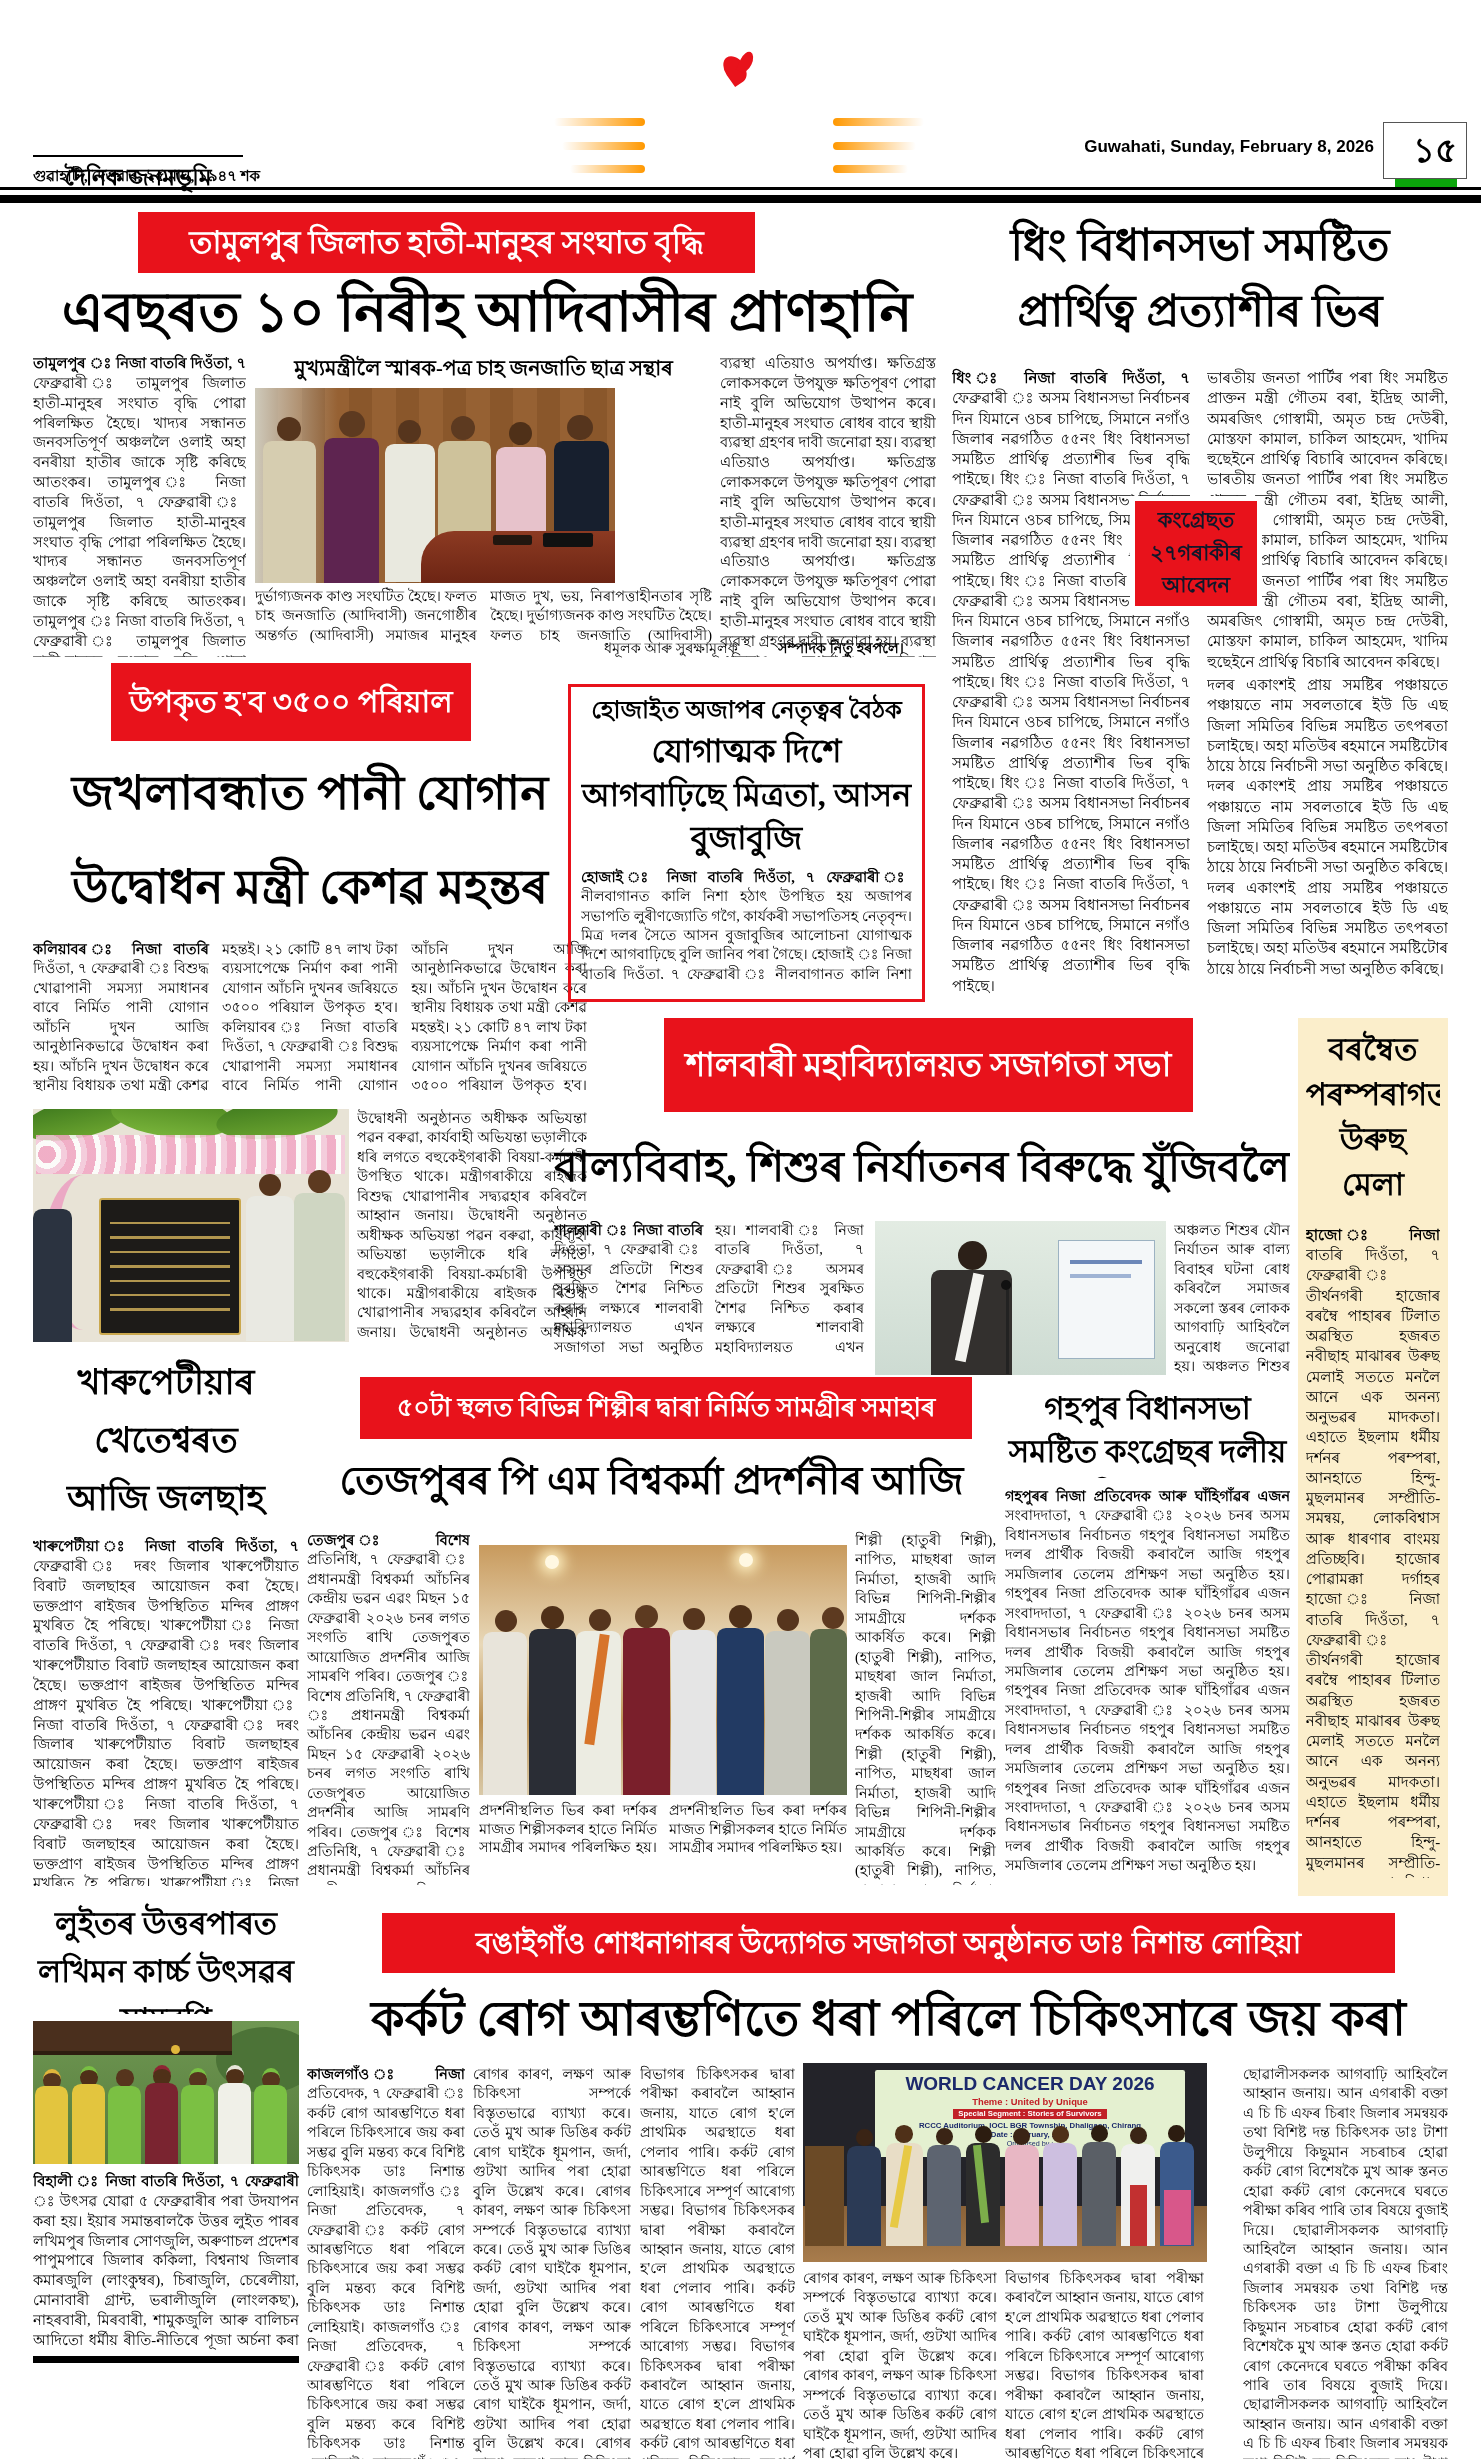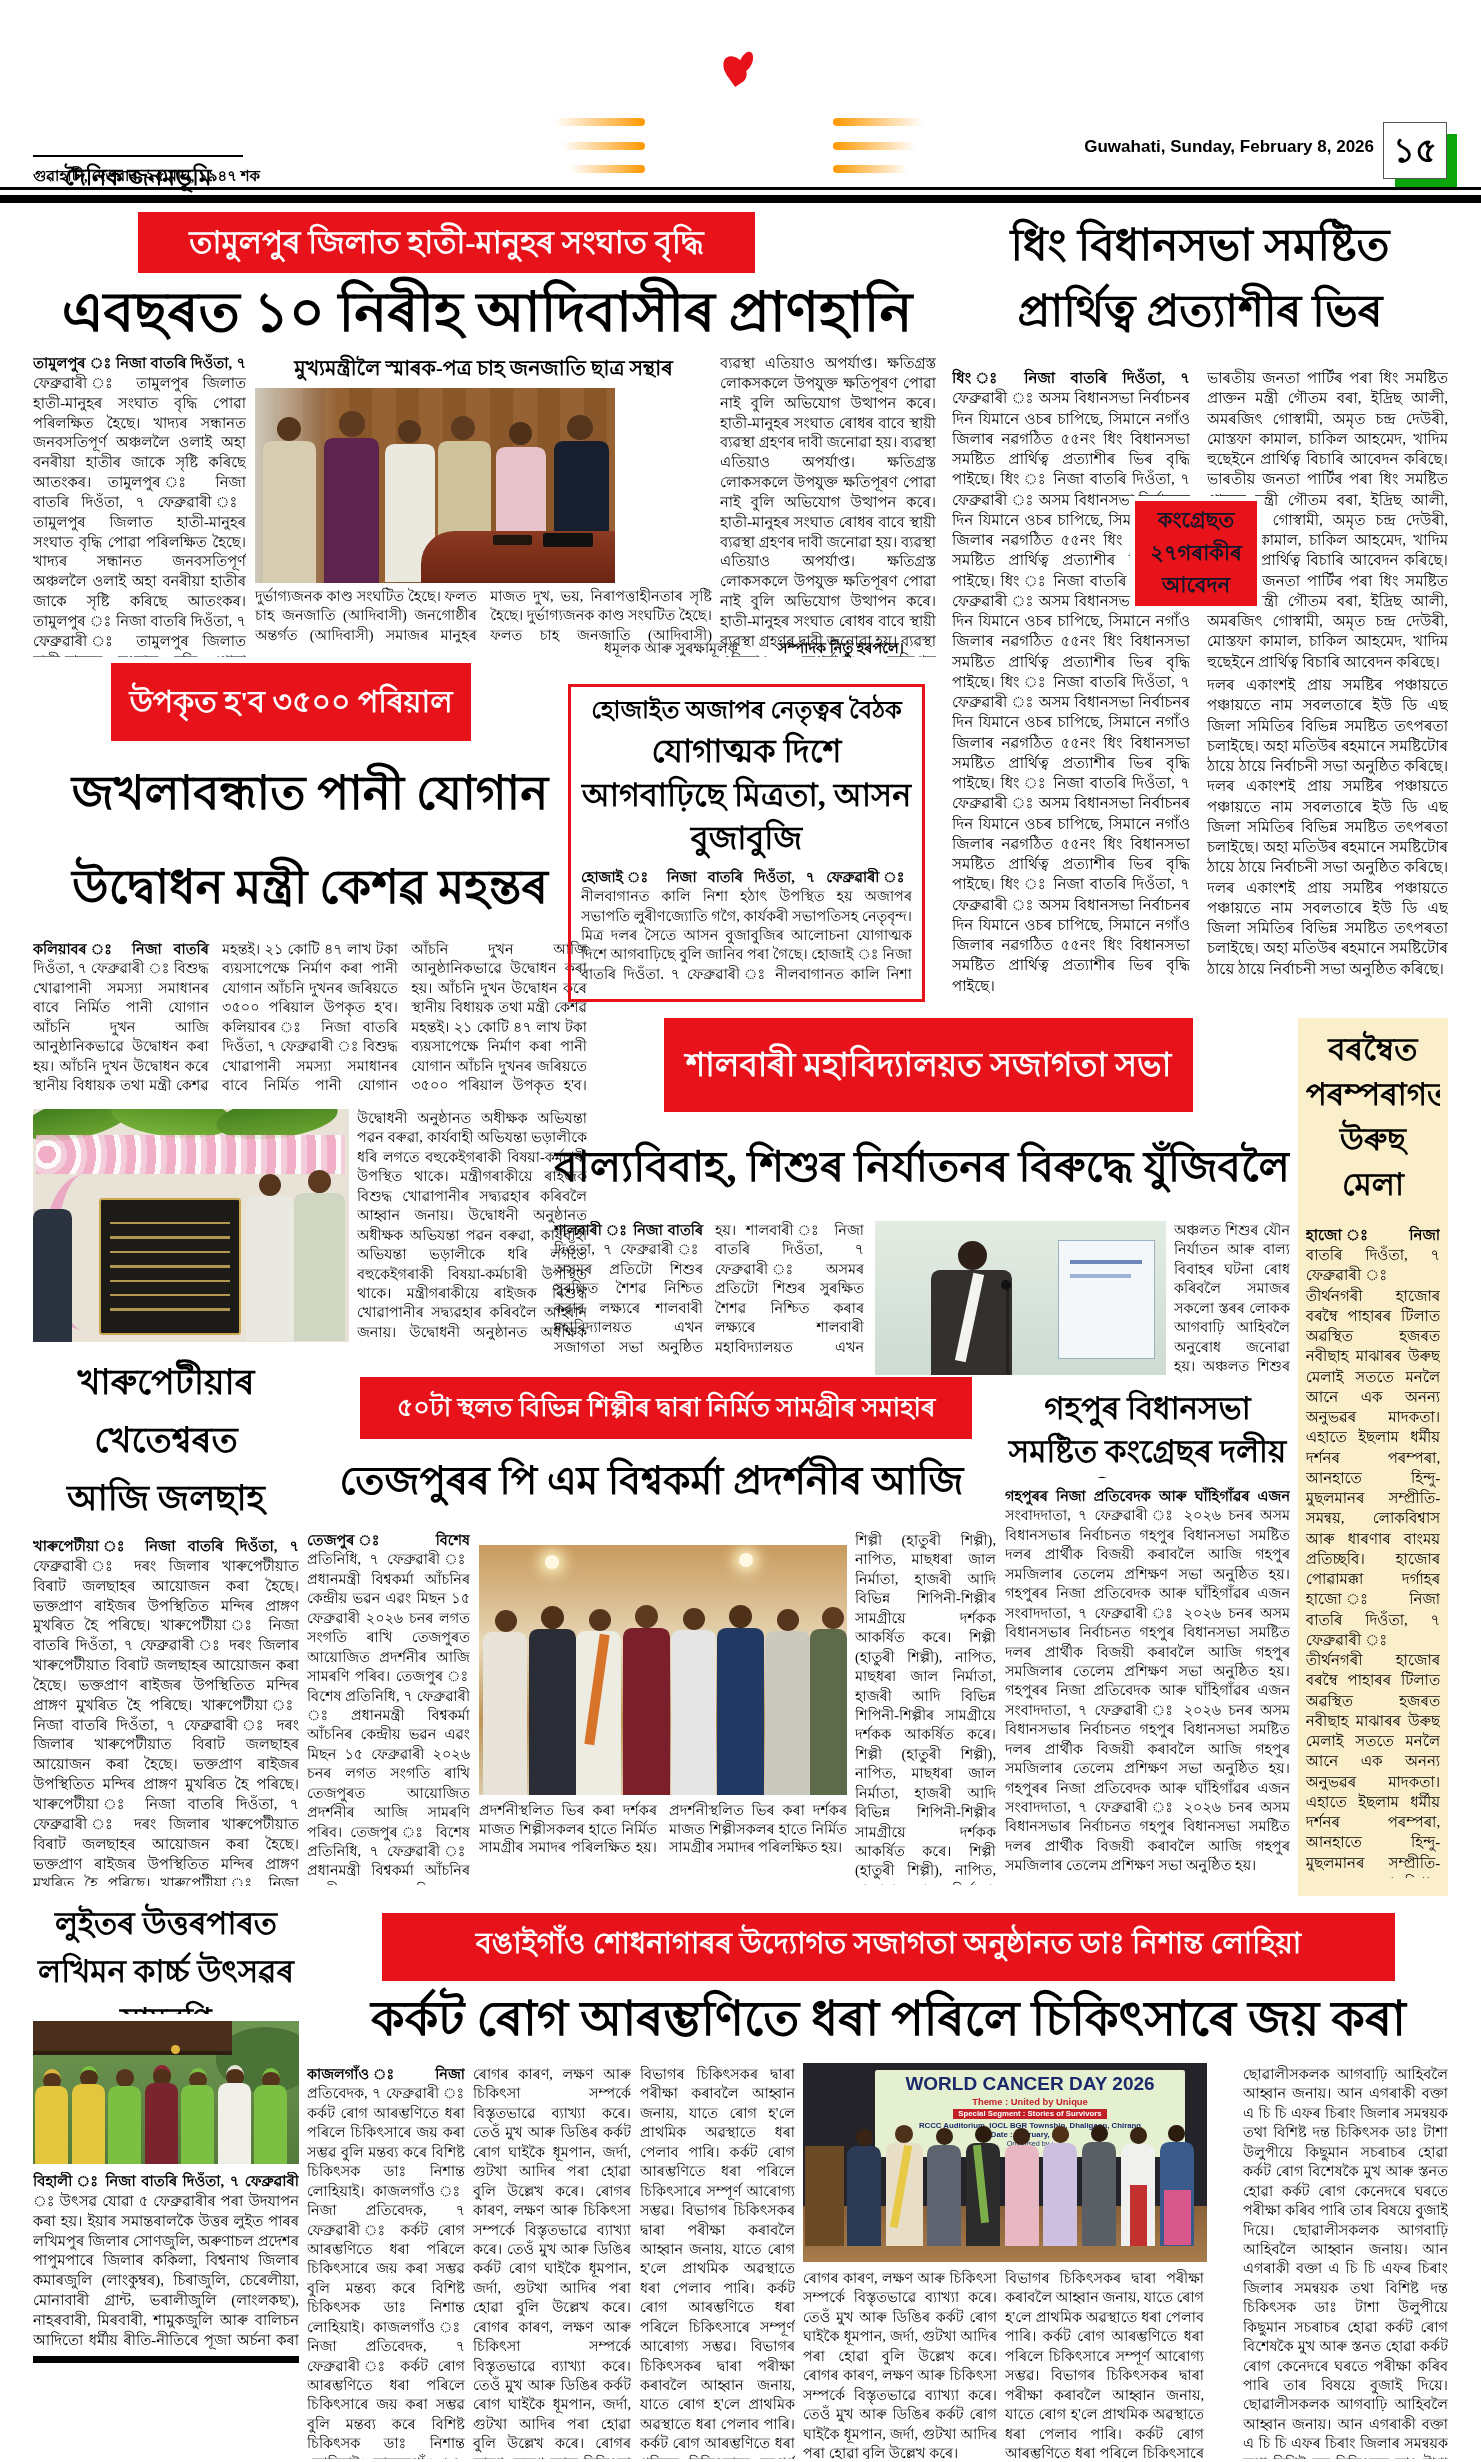--- a/index.html
+++ b/index.html
@@ -32,21 +32,21 @@
   <div class="abs" style="left:570px;top:165px;width:75px;height:8.3px;background:linear-gradient(to left,#ff9800,rgba(255,152,0,0));border-radius:4.4px;"></div>
   <div class="abs" style="left:833px;top:118px;width:91px;height:8.3px;background:linear-gradient(to right,#ff9800,rgba(255,152,0,0));border-radius:4.4px;"></div>
   <div class="abs" style="left:833px;top:142px;width:83px;height:8.3px;background:linear-gradient(to right,#ff9800,rgba(255,152,0,0));border-radius:4.4px;"></div>
   <div class="abs" style="left:833px;top:165px;width:75px;height:8.3px;background:linear-gradient(to right,#ff9800,rgba(255,152,0,0));border-radius:4.4px;"></div>
   <div class="abs" style="left:725px;top:55px;width:20px;height:29px;background:#e8121b;border-radius:50% 50% 50% 0;transform:rotate(-35deg);"></div>
   <div class="abs" style="left:740px;top:51px;width:12px;height:22px;background:#e8121b;border-radius:50% 50% 50% 0;transform:rotate(25deg);"></div>
 
   <div class="abs engsans" style="left:1069px;top:137px;width:305px;font-size:17px;font-weight:bold;text-align:right;">Guwahati, Sunday, February 8, 2026</div>
 
   <div class="abs" style="left:1395px;top:134px;width:62px;height:55px;background:#0ba50b;"></div>
-  <div class="abs" style="left:1383px;top:122px;width:62px;height:55px;background:#fff;border:1.7px solid #555;">
+  <div class="abs" style="left:1383px;top:122px;width:62px;height:55px;background:#fff;border:1.7px solid #555;padding-left:20px;">
     <div style="width:100%;height:100%;font-size:34px;font-weight:bold;text-align:center;line-height:55px;">১৫</div>
   </div>
 
   <div class="abs rule" style="left:0;top:187px;width:1481px;height:2.8px;"></div>
   <div class="abs rule" style="left:0;top:195px;width:1481px;height:8.3px;"></div>
 </div>
 
 <div>
   <div class="abs banner" style="left:138px;top:212px;width:617px;height:61px;font-size:31px;line-height:61px;">তামুলপুৰ জিলাত হাতী-মানুহৰ সংঘাত বৃদ্ধি</div>
   <div class="abs headline" style="left:33px;top:274px;width:908px;height:78px;font-size:55px;line-height:78px;">এবছৰত ১০ নিৰীহ আদিবাসীৰ প্ৰাণহানি</div>
@@ -219,21 +219,21 @@
     <div class="phead" style="left:193px;top:44px;width:17.7px;height:17.7px;background:#4f3018;border-top:4.4px solid #e8e6da;"></div>
     <div class="pfig" style="left:185px;top:62px;width:33px;height:81px;background:#f0f0e8;"></div>
     <div class="phead" style="left:229px;top:47px;width:17.7px;height:17.7px;background:#56351d;border-top:4.4px solid #79c043;"></div>
     <div class="pfig" style="left:221px;top:64px;width:33px;height:79px;background:#7bc043;"></div>
   </div>
   <div class="abs txt lead-bold" style="left:33px;top:2172px;width:266px;height:178px;font-size:14.7px;">বিহালী ঃ নিজা বাতৰি দিওঁতা, ৭ ফেব্ৰুৱাৰী ঃ উৎসৱ যোৱা ৫ ফেব্ৰুৱাৰীৰ পৰা উদযাপন কৰা হয়। ইয়াৰ সমান্তৰালকৈ উত্তৰ লুইত পাৰৰ লখিমপুৰ জিলাৰ সোণজুলি, অৰুণাচল প্ৰদেশৰ পাপুমপাৰে জিলাৰ ককিলা, বিশ্বনাথ জিলাৰ কমাৰজুলি (লাংকুম্বৰ), চিৰাজুলি, চেৰেলীয়া, মোনাবাৰী গ্ৰান্ট, ভৰালীজুলি (লাংলকছ'), নাহৰবাৰী, মিৰবাৰী, শামুকজুলি আৰু বালিচন আদিতো ধৰ্মীয় ৰীতি-নীতিৰে পূজা অৰ্চনা কৰা হয়। অন্তিম দিনা বিভিন্ন খেল-ধেমালি, কাৰ্বি নৃত্য, কুইজ প্ৰতিযোগিতাৰে উৎসৱৰ সামৰণি পৰে। বিহালী ঃ নিজা বাতৰি দিওঁতা, ৭ ফেব্ৰুৱাৰী ঃ উৎসৱ যোৱা ৫ ফেব্ৰুৱাৰীৰ পৰা উদযাপন কৰা হয়। ইয়াৰ সমান্তৰালকৈ উত্তৰ লুইত পাৰৰ লখিমপুৰ জিলাৰ সোণজুলি, অৰুণাচল প্ৰদেশৰ পাপুমপাৰে জিলাৰ ককিলা, বিশ্বনাথ জিলাৰ কমাৰজুলি (লাংকুম্বৰ), চিৰাজুলি, চেৰেলীয়া, মোনাবাৰী গ্ৰান্ট, ভৰালীজুলি (লাংলকছ'), নাহৰবাৰী, মিৰবাৰী, শামুকজুলি আৰু বালিচন আদিতো ধৰ্মীয় ৰীতি-নীতিৰে পূজা অৰ্চনা কৰা হয়। অন্তিম দিনা বিভিন্ন খেল-ধেমালি, কাৰ্বি নৃত্য, কুইজ প্ৰতিযোগিতাৰে উৎসৱৰ সামৰণি পৰে।</div>
   <div class="abs rule" style="left:33px;top:2356px;width:266px;height:6.6px;"></div>
 </div>
 
 <div>
-  <div class="abs banner" style="left:382px;top:1913px;width:1013px;height:68px;font-size:29px;line-height:60px;">বঙাইগাঁও শোধনাগাৰৰ উদ্যোগত সজাগতা অনুষ্ঠানত ডাঃ নিশান্ত লোহিয়া</div>
+  <div class="abs banner" style="left:382px;top:1913px;width:1013px;height:60px;font-size:29px;line-height:60px;">বঙাইগাঁও শোধনাগাৰৰ উদ্যোগত সজাগতা অনুষ্ঠানত ডাঃ নিশান্ত লোহিয়া</div>
   <div class="abs headline" style="left:332px;top:1980px;width:1113px;height:78px;font-size:48px;line-height:78px;">কৰ্কট ৰোগ আৰম্ভণিতে ধৰা পৰিলে চিকিৎসাৰে জয় কৰা সম্ভৱ</div>
 
   <div class="abs txt lead-bold" style="left:307px;top:2065px;width:158px;height:394px;font-size:14.4px;">কাজলগাঁও ঃ নিজা প্ৰতিবেদক, ৭ ফেব্ৰুৱাৰী ঃ কৰ্কট ৰোগ আৰম্ভণিতে ধৰা পৰিলে চিকিৎসাৰে জয় কৰা সম্ভৱ বুলি মন্তব্য কৰে বিশিষ্ট চিকিৎসক ডাঃ নিশান্ত লোহিয়াই। কাজলগাঁও ঃ নিজা প্ৰতিবেদক, ৭ ফেব্ৰুৱাৰী ঃ কৰ্কট ৰোগ আৰম্ভণিতে ধৰা পৰিলে চিকিৎসাৰে জয় কৰা সম্ভৱ বুলি মন্তব্য কৰে বিশিষ্ট চিকিৎসক ডাঃ নিশান্ত লোহিয়াই। কাজলগাঁও ঃ নিজা প্ৰতিবেদক, ৭ ফেব্ৰুৱাৰী ঃ কৰ্কট ৰোগ আৰম্ভণিতে ধৰা পৰিলে চিকিৎসাৰে জয় কৰা সম্ভৱ বুলি মন্তব্য কৰে বিশিষ্ট চিকিৎসক ডাঃ নিশান্ত লোহিয়াই। কাজলগাঁও ঃ নিজা প্ৰতিবেদক, ৭ ফেব্ৰুৱাৰী ঃ কৰ্কট ৰোগ আৰম্ভণিতে ধৰা পৰিলে চিকিৎসাৰে জয় কৰা সম্ভৱ বুলি মন্তব্য কৰে বিশিষ্ট চিকিৎসক ডাঃ নিশান্ত লোহিয়াই।</div>
   <div class="abs txt" style="left:473px;top:2065px;width:158px;height:394px;font-size:14.4px;">ৰোগৰ কাৰণ, লক্ষণ আৰু চিকিৎসা সম্পৰ্কে বিস্তৃতভাৱে ব্যাখ্যা কৰে। তেওঁ মুখ আৰু ডিঙিৰ কৰ্কট ৰোগ ঘাইকৈ ধূমপান, জৰ্দা, গুটখা আদিৰ পৰা হোৱা বুলি উল্লেখ কৰে। ৰোগৰ কাৰণ, লক্ষণ আৰু চিকিৎসা সম্পৰ্কে বিস্তৃতভাৱে ব্যাখ্যা কৰে। তেওঁ মুখ আৰু ডিঙিৰ কৰ্কট ৰোগ ঘাইকৈ ধূমপান, জৰ্দা, গুটখা আদিৰ পৰা হোৱা বুলি উল্লেখ কৰে। ৰোগৰ কাৰণ, লক্ষণ আৰু চিকিৎসা সম্পৰ্কে বিস্তৃতভাৱে ব্যাখ্যা কৰে। তেওঁ মুখ আৰু ডিঙিৰ কৰ্কট ৰোগ ঘাইকৈ ধূমপান, জৰ্দা, গুটখা আদিৰ পৰা হোৱা বুলি উল্লেখ কৰে। ৰোগৰ কাৰণ, লক্ষণ আৰু চিকিৎসা সম্পৰ্কে বিস্তৃতভাৱে ব্যাখ্যা কৰে। তেওঁ মুখ আৰু ডিঙিৰ কৰ্কট ৰোগ ঘাইকৈ ধূমপান, জৰ্দা, গুটখা আদিৰ পৰা হোৱা বুলি উল্লেখ কৰে।</div>
   <div class="abs txt" style="left:640px;top:2065px;width:155px;height:394px;font-size:14.4px;">বিভাগৰ চিকিৎসকৰ দ্বাৰা পৰীক্ষা কৰাবলৈ আহ্বান জনায়, যাতে ৰোগ হ'লে প্ৰাথমিক অৱস্থাতে ধৰা পেলাব পাৰি। কৰ্কট ৰোগ আৰম্ভণিতে ধৰা পৰিলে চিকিৎসাৰে সম্পূৰ্ণ আৰোগ্য সম্ভৱ। বিভাগৰ চিকিৎসকৰ দ্বাৰা পৰীক্ষা কৰাবলৈ আহ্বান জনায়, যাতে ৰোগ হ'লে প্ৰাথমিক অৱস্থাতে ধৰা পেলাব পাৰি। কৰ্কট ৰোগ আৰম্ভণিতে ধৰা পৰিলে চিকিৎসাৰে সম্পূৰ্ণ আৰোগ্য সম্ভৱ। বিভাগৰ চিকিৎসকৰ দ্বাৰা পৰীক্ষা কৰাবলৈ আহ্বান জনায়, যাতে ৰোগ হ'লে প্ৰাথমিক অৱস্থাতে ধৰা পেলাব পাৰি। কৰ্কট ৰোগ আৰম্ভণিতে ধৰা পৰিলে চিকিৎসাৰে সম্পূৰ্ণ আৰোগ্য সম্ভৱ। বিভাগৰ চিকিৎসকৰ দ্বাৰা পৰীক্ষা কৰাবলৈ আহ্বান জনায়, যাতে ৰোগ হ'লে প্ৰাথমিক অৱস্থাতে ধৰা পেলাব পাৰি। কৰ্কট ৰোগ আৰম্ভণিতে ধৰা পৰিলে চিকিৎসাৰে সম্পূৰ্ণ আৰোগ্য সম্ভৱ।</div>
 
   <div class="ph" style="left:803px;top:2063px;width:404px;height:199px;background:linear-gradient(#232329 0 72%,#8a6238 72%,#a87c4c);">
     <div class="abs" style="left:2.2px;top:83px;width:39px;height:100px;background:#6b4a26;"></div>
     <div class="abs" style="left:72px;top:6.6px;width:310px;height:87px;background:#e4f0d0;border-radius:2.2px;padding:4.4px 5.5px;box-sizing:border-box;text-align:center;overflow:hidden;">
       <div class="engsans" style="color:#1c2a6b;font-weight:bold;font-size:19px;line-height:1.1;">WORLD CANCER DAY 2026</div>

